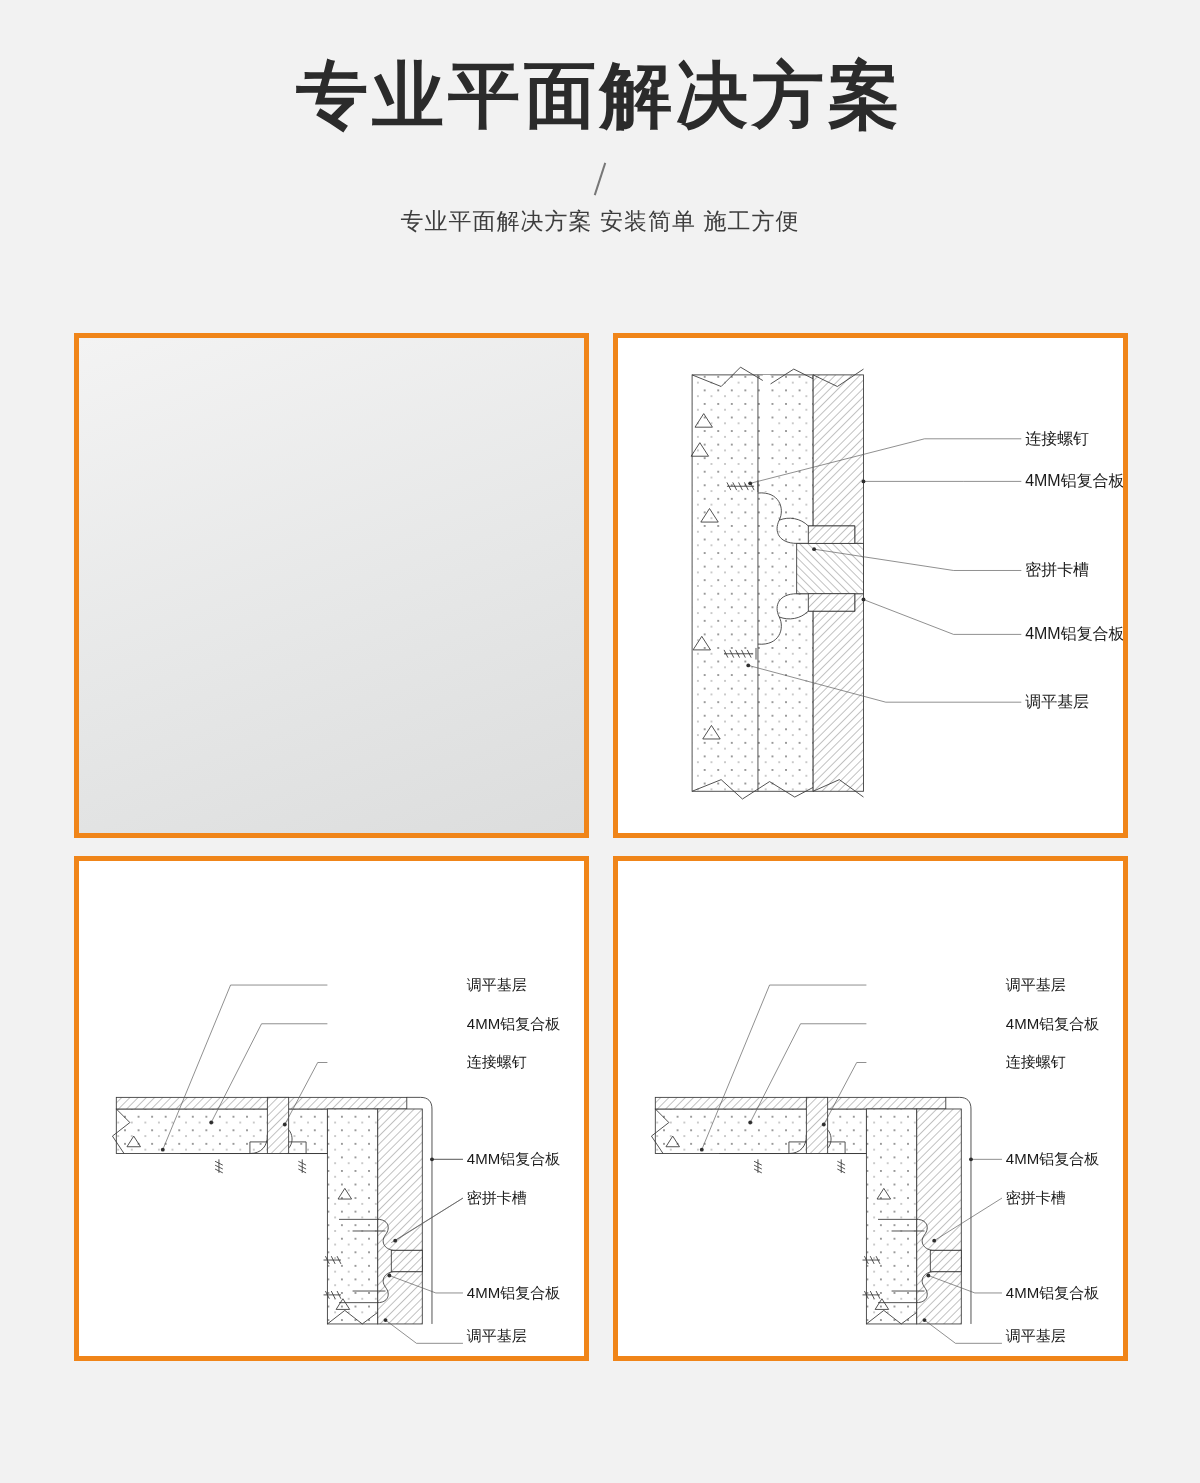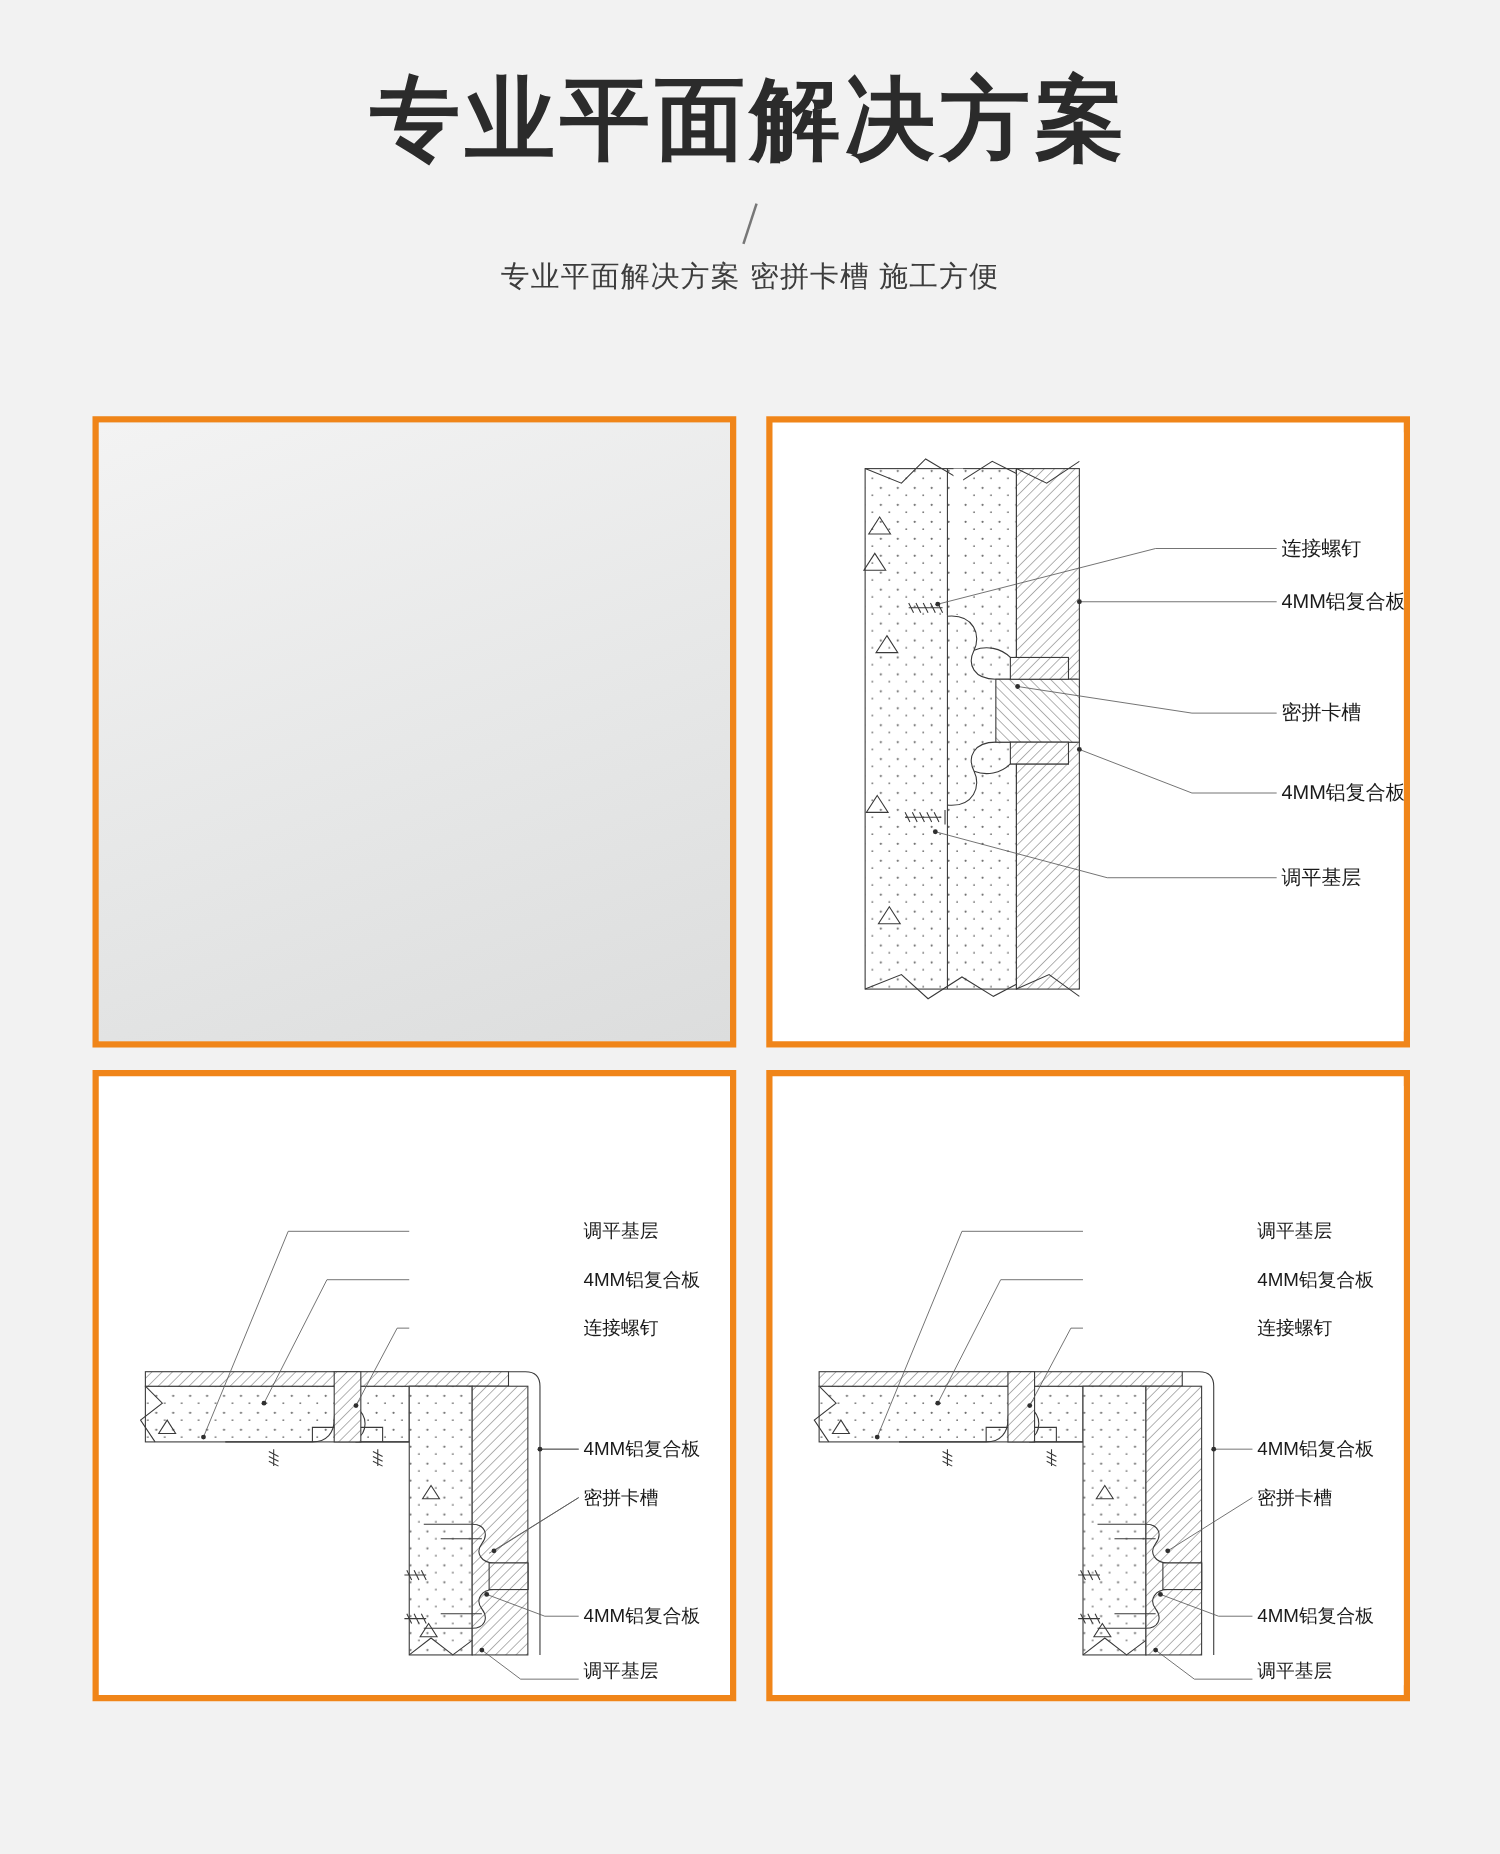--- a/index.html
+++ b/index.html
@@ -111,21 +111,21 @@
   .hatch-fill { fill: url(#hatch45); stroke:#3a3a3a; stroke-width:0.9; }
   .hatchb-fill { fill: url(#hatch45b); stroke:#3a3a3a; stroke-width:0.9; }
   .dots-fill { fill: url(#dots); stroke:#3a3a3a; stroke-width:0.9; }
 </style>
 </head>
 <body>
 
 <div class="header">
   <h1>专业平面解决方案</h1>
   <div class="slash"></div>
-  <div class="subtitle">专业平面解决方案 密拼卡槽 施工方便</div>
+  <div class="subtitle">专业平面解决方案 安装简单 施工方便</div>
 </div>
 
 <div class="grid">
 
   <div class="panel photo">
     <div class="photo-stage"></div>
     <svg class="panel-svg" viewBox="0 0 505 495">
       <defs>
         <linearGradient id="woodg" x1="0" y1="0" x2="1" y2="0.4">
           <stop offset="0%" stop-color="#d39a5f"></stop>

